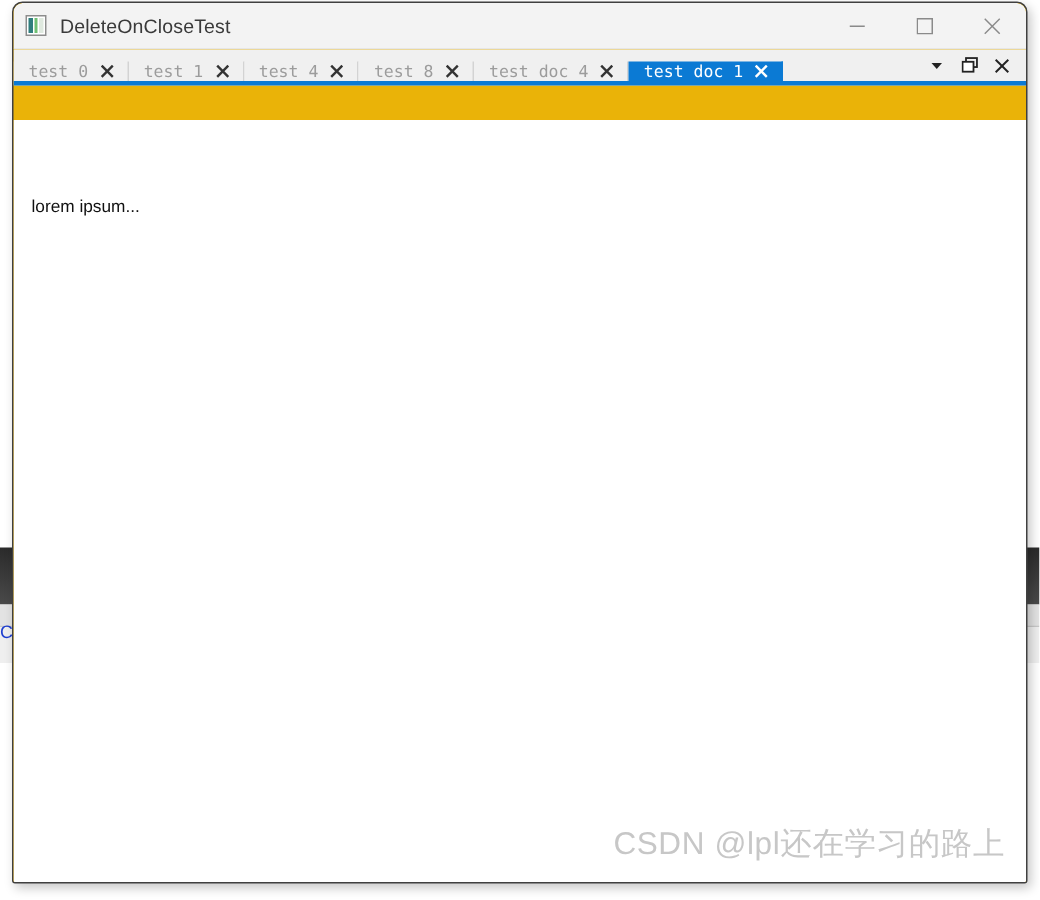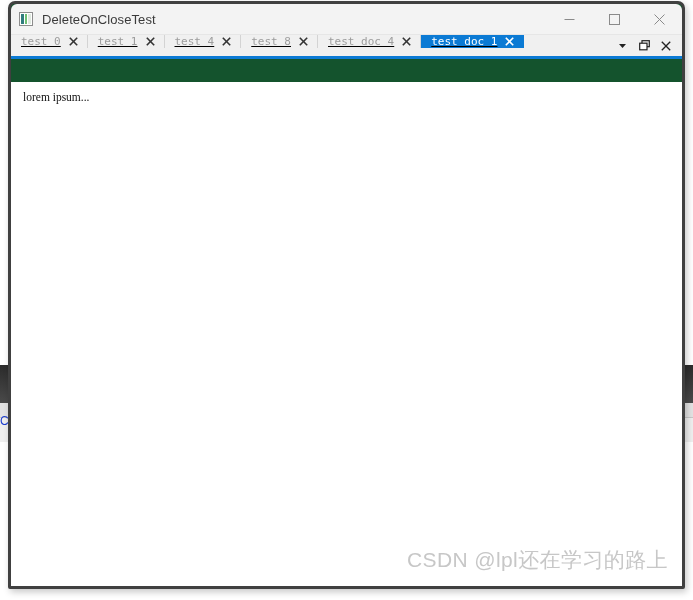--- a/index.html
+++ b/index.html
@@ -49,22 +49,22 @@
     line-height: 1;
   }
 
   
   #app-window {
     position: absolute;
     left: 8px;
     top: 1px;
     width: 677px;
     height: 588px;
-    background: #14532d;
-    border: 3px solid #404040;
+    background: #eab308;
+    border: 1px solid #404040;
     border-radius: 7px 7px 2px 2px;
     box-shadow: 2px 3px 7px rgba(0,0,0,0.22);
     overflow: hidden;
     box-sizing: border-box;
   }
 
   
   #title-bar {
     position: relative;
     height: 30px;
@@ -132,23 +132,22 @@
     letter-spacing: 0.2px;
   }
 
   
   #tab-strip {
     position: relative;
     height: 21px;
     background: #f0f0f0;
     border-bottom: 3px solid #0b7ad4;
     display: flex;
-    align-items: flex-start;
+    align-items: flex-end;
     overflow: hidden;
-    text-decoration: underline;
   }
   #tab-list {
     display: flex;
     align-items: stretch;
     flex: 1 1 auto;
     min-width: 0;
   }
   .tab {
     display: flex;
     align-items: center;
@@ -200,25 +199,26 @@
     position: absolute;
     left: 0;
     right: 0;
     top: 78px;
     bottom: 0;
     background: #ffffff;
     padding: 8px 0 0 12px;
     box-sizing: border-box;
   }
   #document-text {
-    font-family: Liberation Serif, serif;
+    font-family: Liberation Sans, sans-serif;
     font-size: 11.5px;
     color: #111111;
     line-height: 14px;
     white-space: pre;
+    margin-top: 43px;
   }
 
   
   #watermark {
     position: absolute;
     right: 14px;
     bottom: 12px;
     font-size: 21px;
     color: #c7c7c7;
     letter-spacing: 0.4px;

